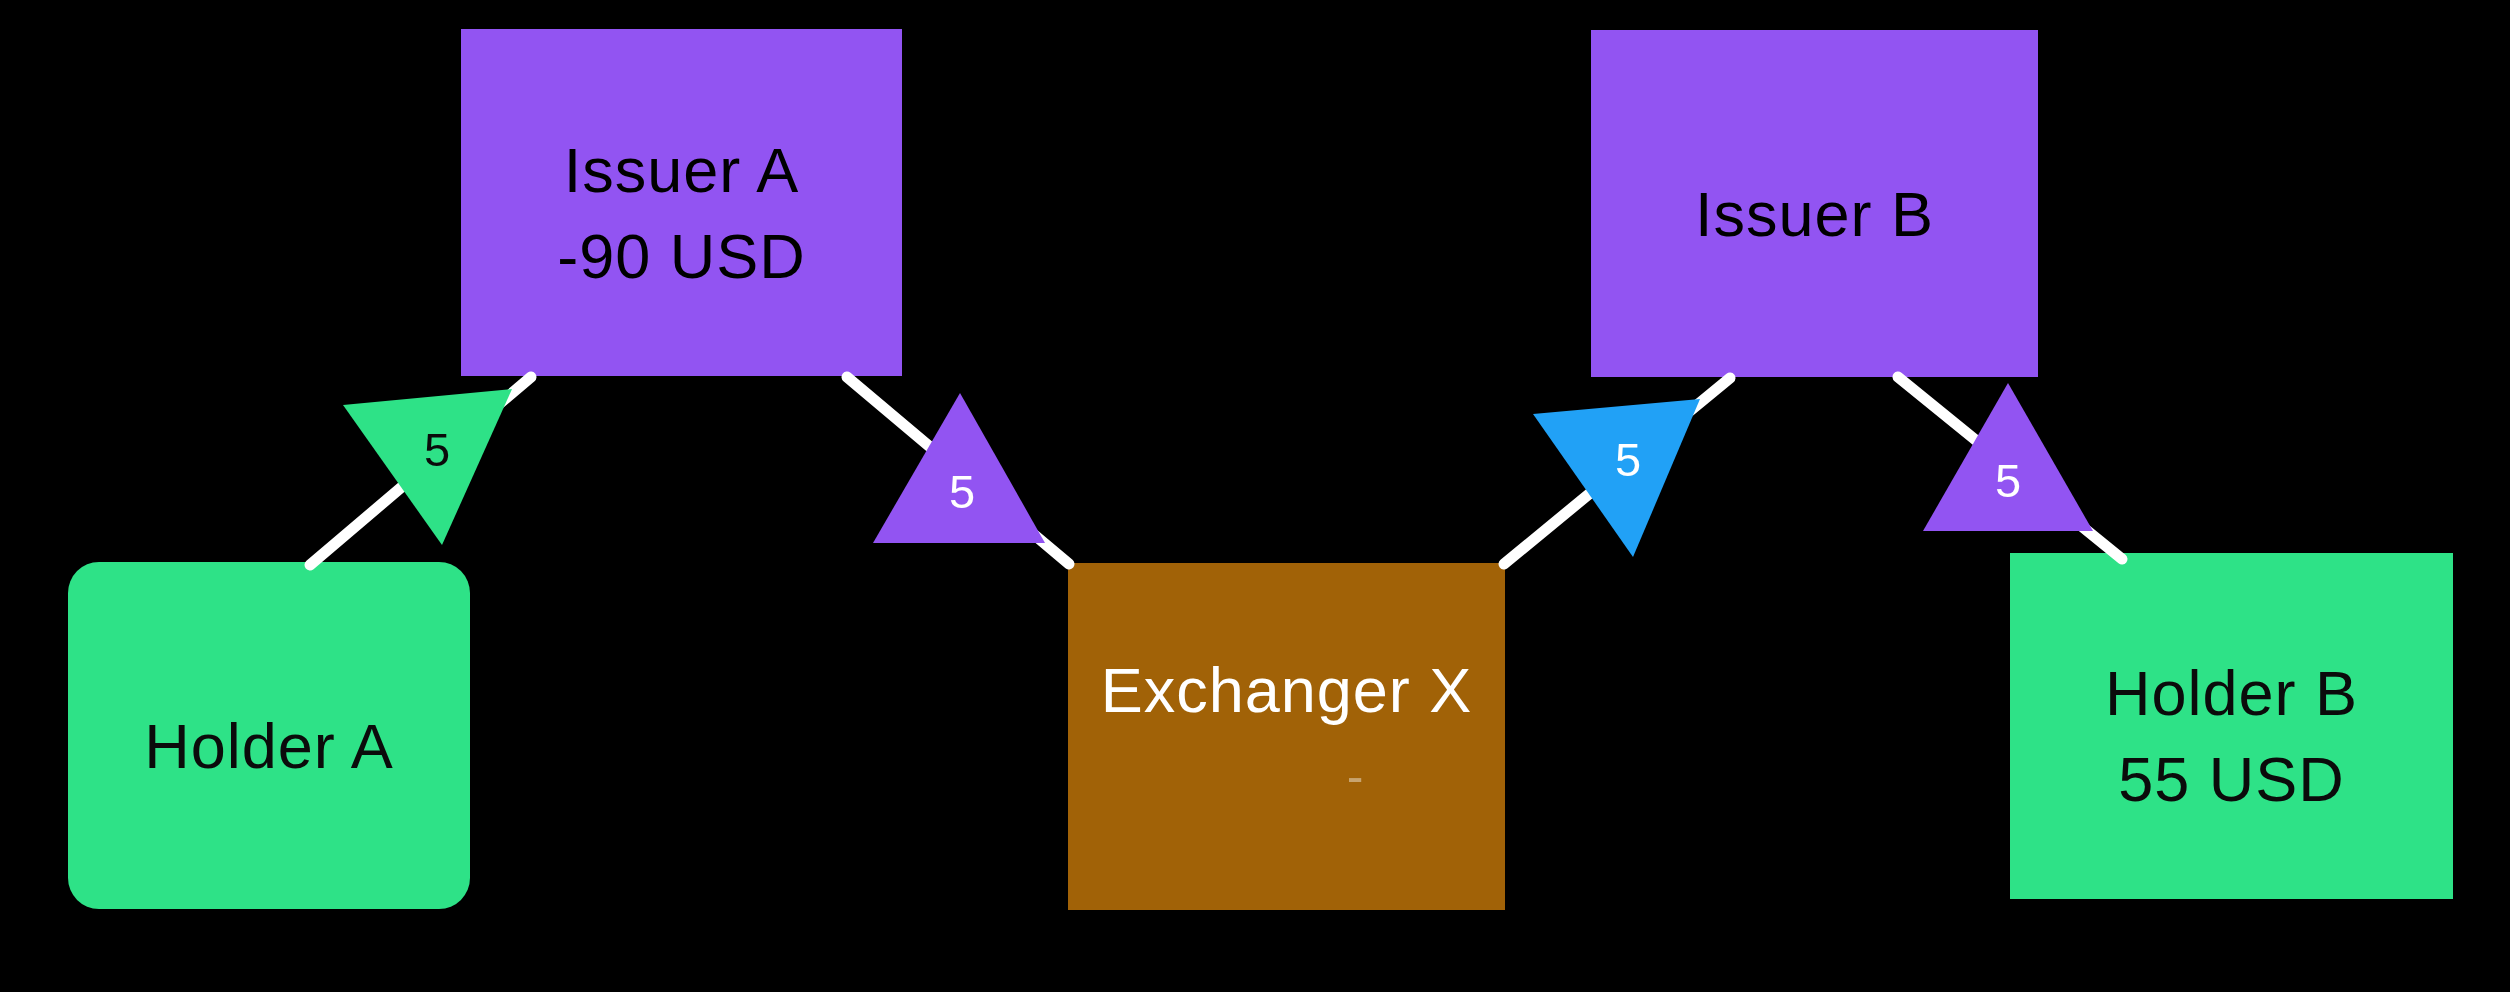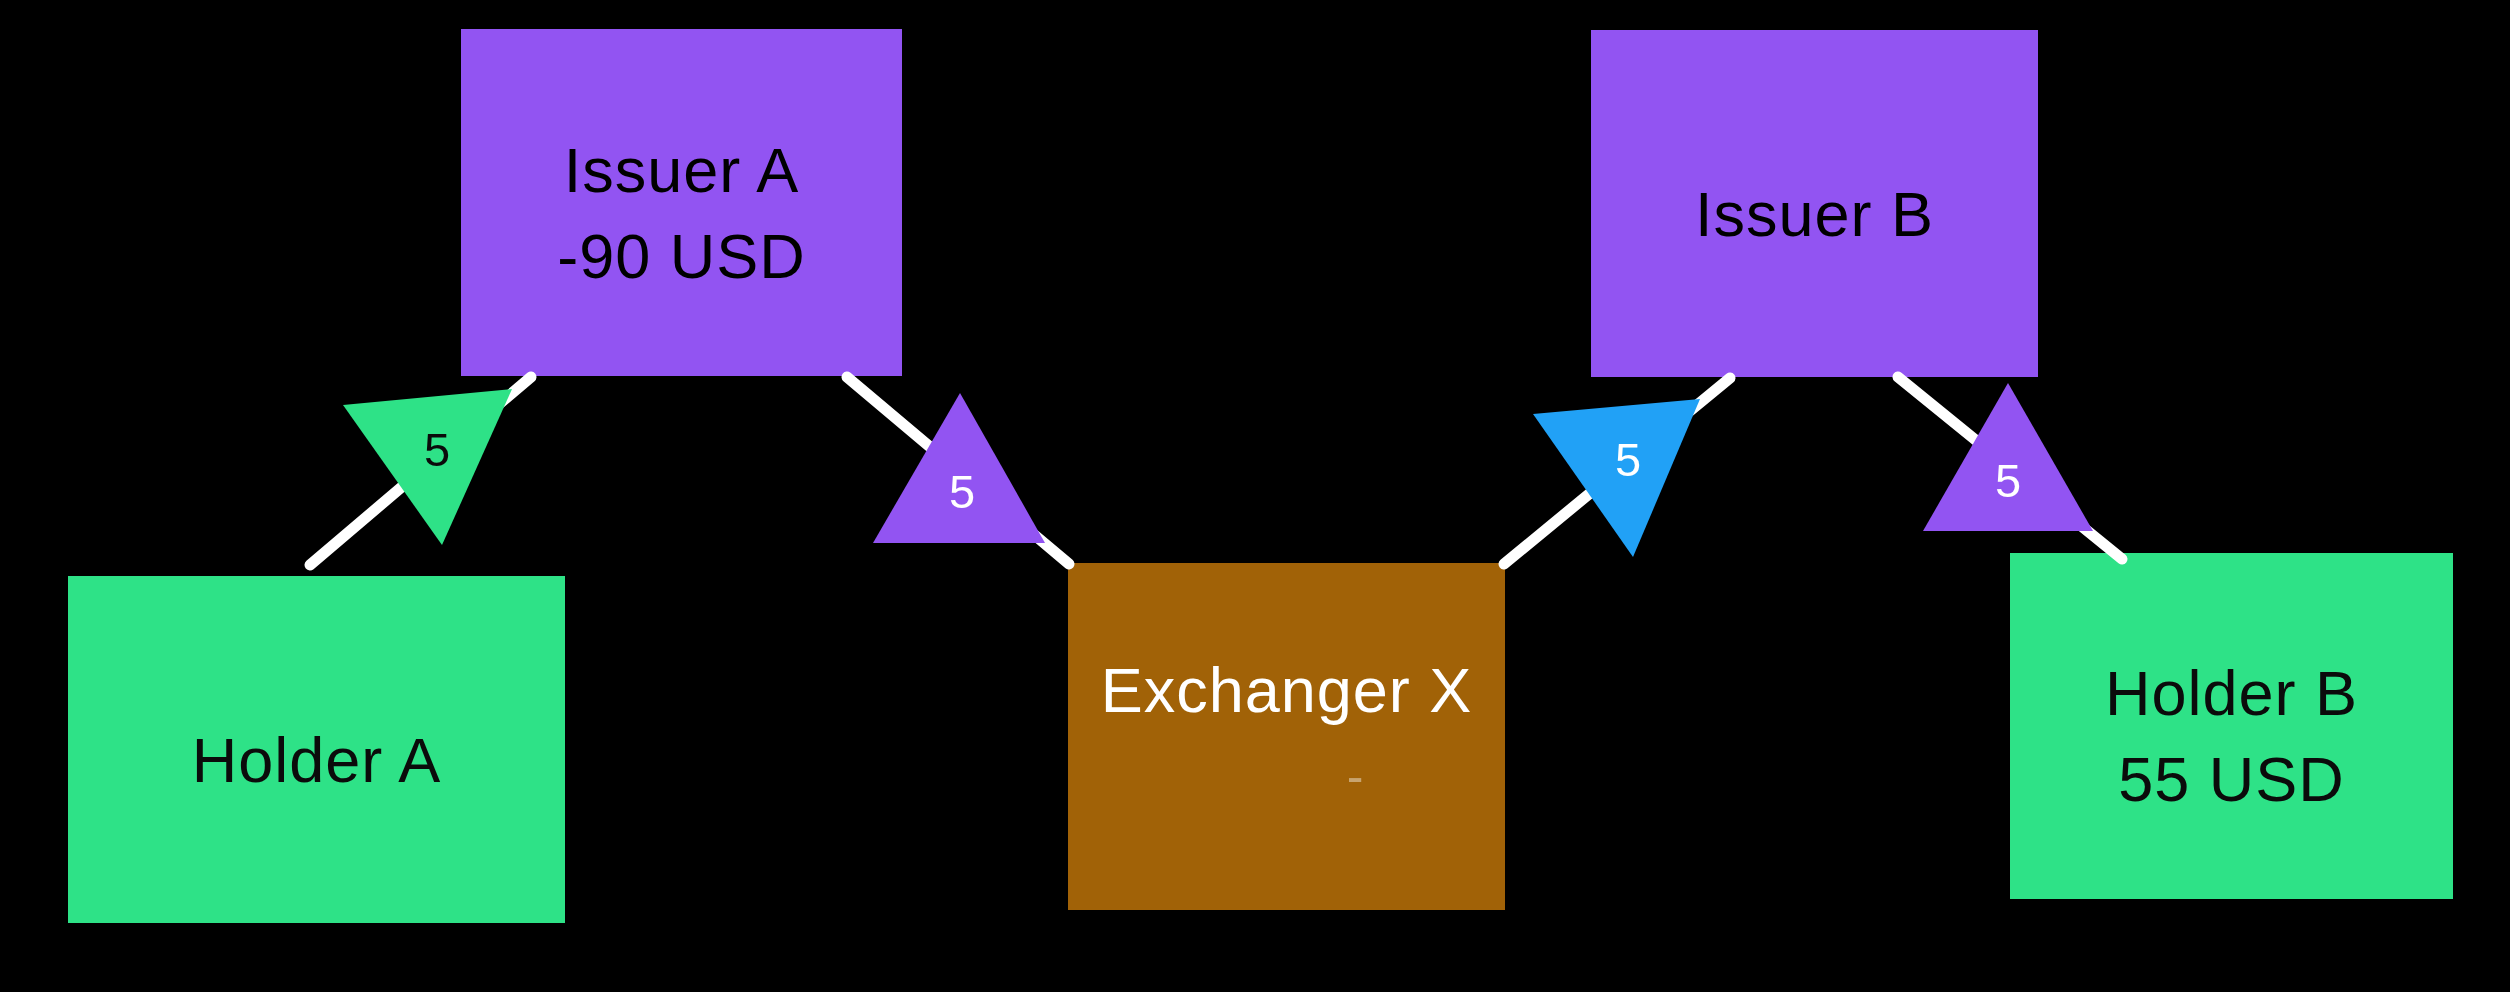--- a/index.html
+++ b/index.html
@@ -56,21 +56,21 @@
       <span class="line">-90 USD</span>
     </span>
   </div>
 
   <div class="node purple" style="left: 1591px; top: 30px; width: 447px; height: 347px; background: rgb(146, 84, 242);">
     <span class="lines">
       <span class="line">Issuer B</span>
     </span>
   </div>
 
-  <div class="node green" style="left: 68px; top: 576px; width: 497px; height: 347px; background: rgb(46, 226, 135);">
+  <div class="node green" style="left: 68px; top: 562px; width: 402px; height: 347px; background: rgb(46, 226, 135); border-radius: 31px;">
     <span class="lines">
       <span class="line">Holder A</span>
     </span>
   </div>
 
   <div class="node blue exchanger" style="left: 1068px; top: 563px; width: 437px; height: 347px; background: #a16207;">
     <span class="lines">
       <span class="line">Exchanger X</span>
       <span class="line line2">-</span>
     </span>

